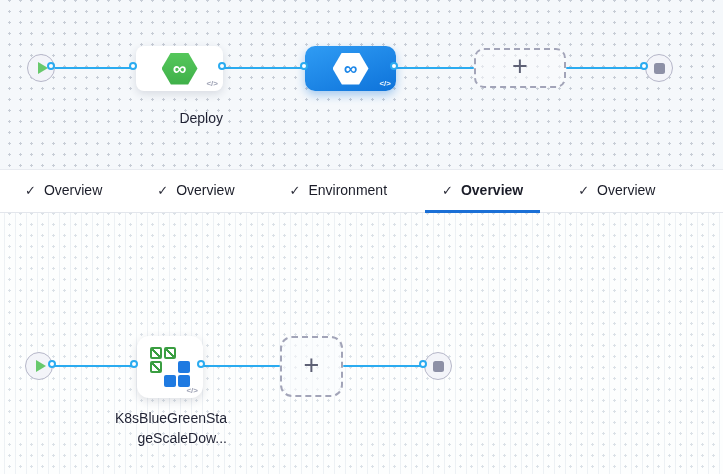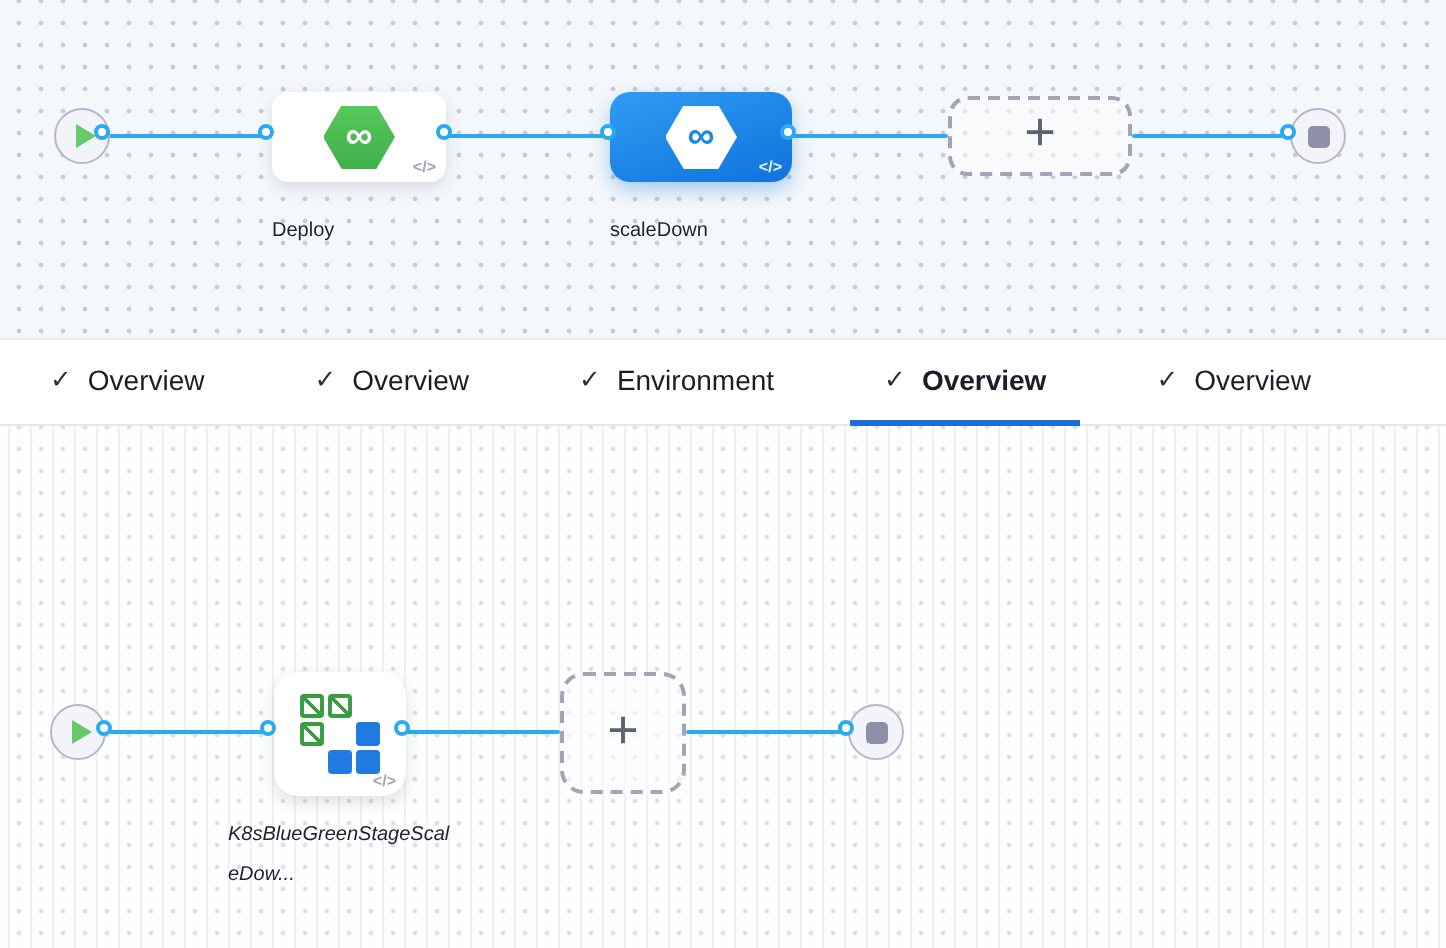--- a/index.html
+++ b/index.html
@@ -74,21 +74,21 @@
   .hex-white .inf{ color:#1d87e8; }
 
   .add-box{
     position:absolute; border:2px dashed #a2a4b8; background:rgba(250,251,253,.55);
     display:flex; align-items:center; justify-content:center; z-index:2;
     cursor:pointer;
   }
   .plus{ font-size:27px; font-weight:300; color:#5e6175; line-height:1; margin-top:-3px; }
 
   .node-label{
-    position:absolute; text-align:left; font-size:10px; color:#1f2133; z-index:2;
+    position:absolute; text-align:right; font-size:14px; color:#1f2133; z-index:2;
   }
   .step-label{ line-height:20px; word-break:break-all; }
 
   
   .k8s-icon{ position:relative; width:40px; height:40px; }
   .k8s-icon .cell{ position:absolute; width:12px; height:12px; border-radius:2px; }
   .cell.green{
     border:2px solid #3a9e41; background-color:#fff;
     background-image:linear-gradient(45deg,transparent 42%,#3a9e41 42%,#3a9e41 58%,transparent 58%);
   }
@@ -140,21 +140,20 @@
       <span class="code-badge">&lt;/&gt;</span>
     </div>
     <div class="node-label" style="left:136px;top:110px;width:87px;">Deploy</div>
 
     <div class="card selected" style="left:305px;top:46px;width:91px;height:45px;">
       <div class="hex hex-white">
         <span class="inf">∞</span>
       </div>
       <span class="code-badge">&lt;/&gt;</span>
     </div>
-    <div class="node-label" style="left:305px;top:110px;width:91px;">scaleDown</div>
 
     <div class="add-box" style="left:474px;top:48px;width:92px;height:40px;border-radius:10px;">
       <span class="plus">+</span>
     </div>
 
     <div class="term-node" style="left:645px;top:54px;">
       <div class="stop-sq"></div>
     </div>
   </div>
 
@@ -200,21 +199,21 @@
       <div class="k8s-icon">
         <div class="cell green g1"></div>
         <div class="cell green g2"></div>
         <div class="cell green g3"></div>
         <div class="cell blue b1"></div>
         <div class="cell blue b2"></div>
         <div class="cell blue b3"></div>
       </div>
       <span class="code-badge">&lt;/&gt;</span>
     </div>
-    <div class="node-label step-label" style="left:114px;top:195px;width:113px;font-style:italic;">K8sBlueGreenStageScaleDow...</div>
+    <div class="node-label step-label" style="left:114px;top:195px;width:113px;">K8sBlueGreenStageScaleDow...</div>
 
     <div class="add-box" style="left:280px;top:123px;width:63px;height:61px;border-radius:12px;">
       <span class="plus">+</span>
     </div>
 
     <div class="term-node" style="left:424px;top:139px;">
       <div class="stop-sq"></div>
     </div>
   </div>
 

